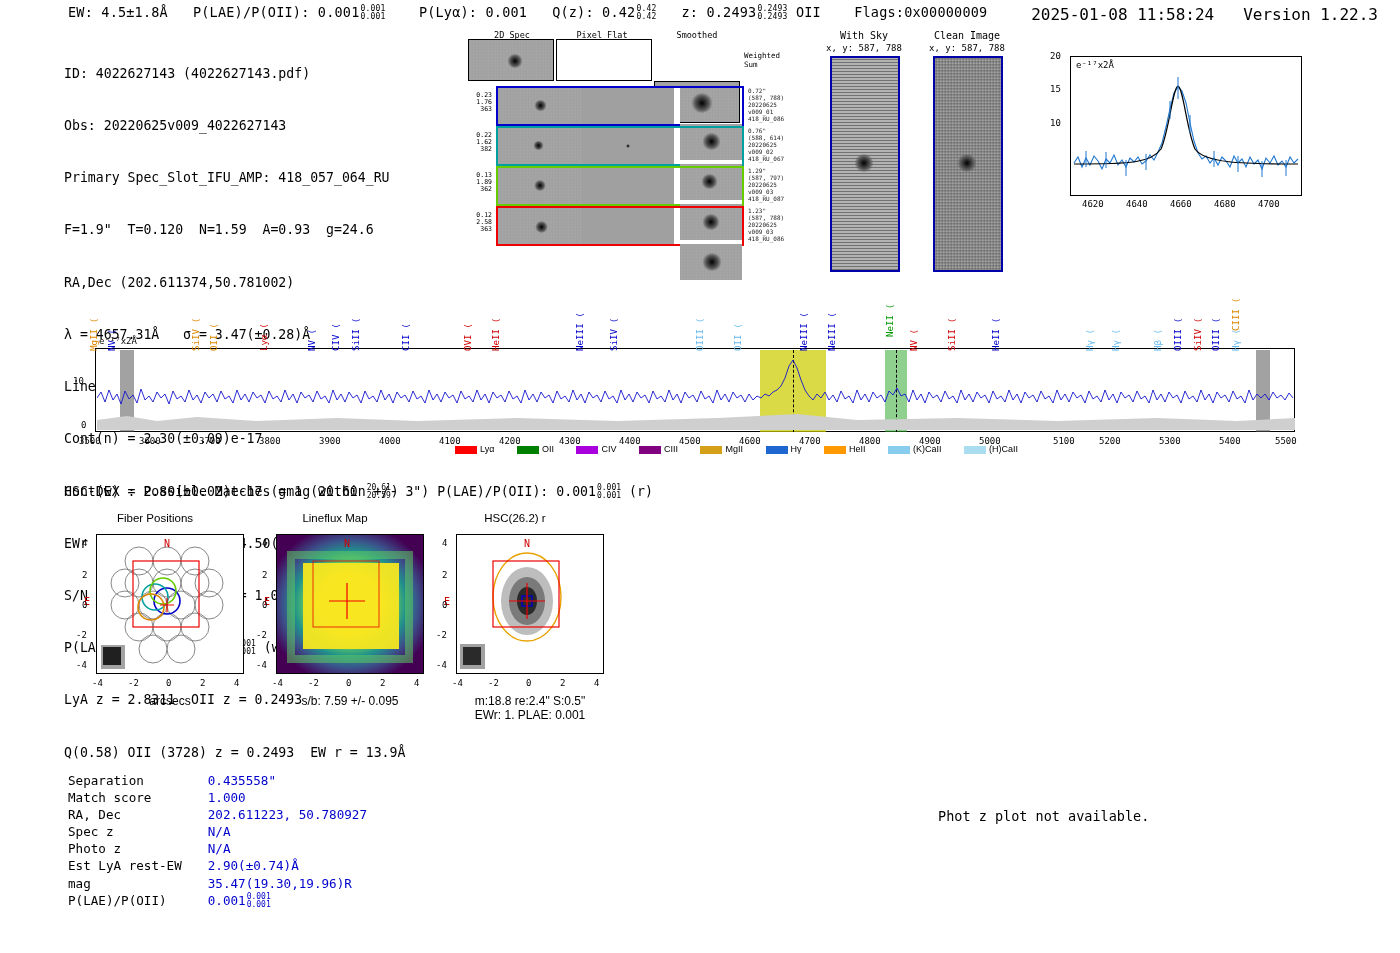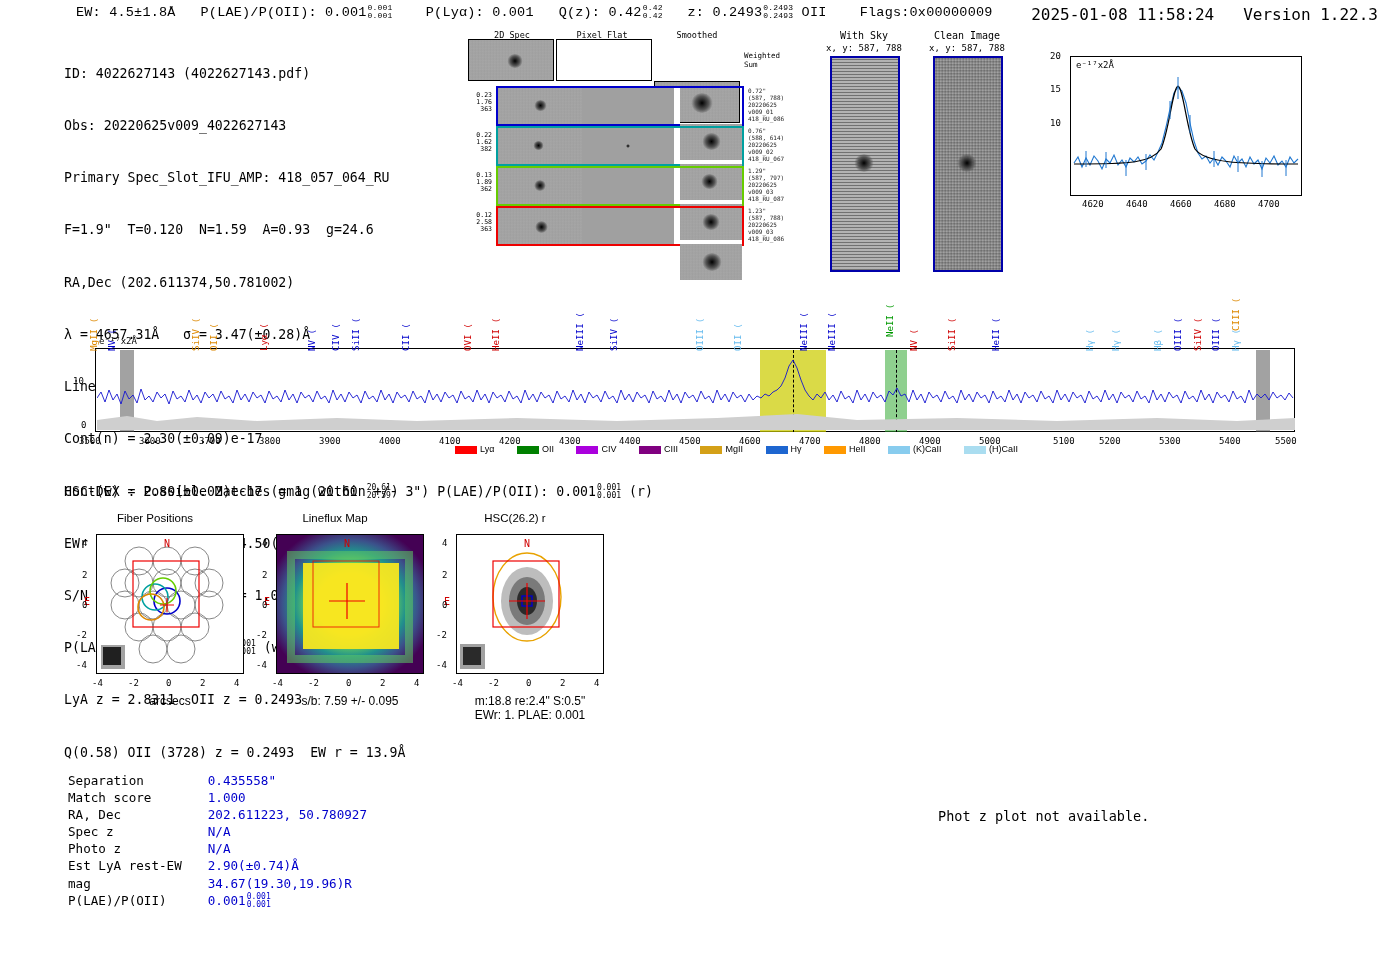--- a/index.html
+++ b/index.html
@@ -3,21 +3,21 @@
 <meta charset="utf-8">
 <style>
   html,body{margin:0;padding:0;background:#ffffff;}
   body{width:1400px;height:953px;position:relative;font-family:"DejaVu Sans Mono",monospace;color:#000;}
   .abs{position:absolute;}
   .mono{font-family:"DejaVu Sans Mono",monospace;}
   .sans{font-family:"Liberation Sans",sans-serif;}
   .red{color:#d00000;}
 
   
-  #topline{top:4px;left:76px;font-size:13.5px;letter-spacing:0.2px;font-family:Liberation Mono, monospace;}
+  #topline{top:4px;left:68px;font-size:13.5px;letter-spacing:0.2px;}
   .frac{display:inline-block;vertical-align:middle;font-size:8px;line-height:8px;text-align:left;margin-left:1px;}
   #datestamp{top:5px;right:22px;font-size:16px;}
 
   
   #infoblock{top:30px;left:64px;font-size:13.2px;line-height:17.4px;white-space:pre;}
 
   
   #specpanel{top:30px;left:462px;width:290px;height:218px;}
   .panel-title{font-size:8.5px;text-align:center;}
   .noise{background-image:
@@ -529,21 +529,21 @@
   <tr>
     <td class="k">Photo z</td>
     <td class="v">N/A</td>
   </tr>
   <tr>
     <td class="k">Est LyA rest-EW</td>
     <td class="v">2.90(±0.74)Å</td>
   </tr>
   <tr>
     <td class="k">mag</td>
-    <td class="v">34.67(19.30,19.96)R</td>
+    <td class="v">35.47(19.30,19.96)R</td>
   </tr>
   <tr>
     <td class="k">P(LAE)/P(OII)</td>
     <td class="v"><span>0.001</span><span class="frac"><span>0.001</span><br><span>0.001</span></span></td>
   </tr>
 </tbody>
   </table>
 
 <div class="abs mono" id="photoznote">Phot z plot not available.</div>
 

